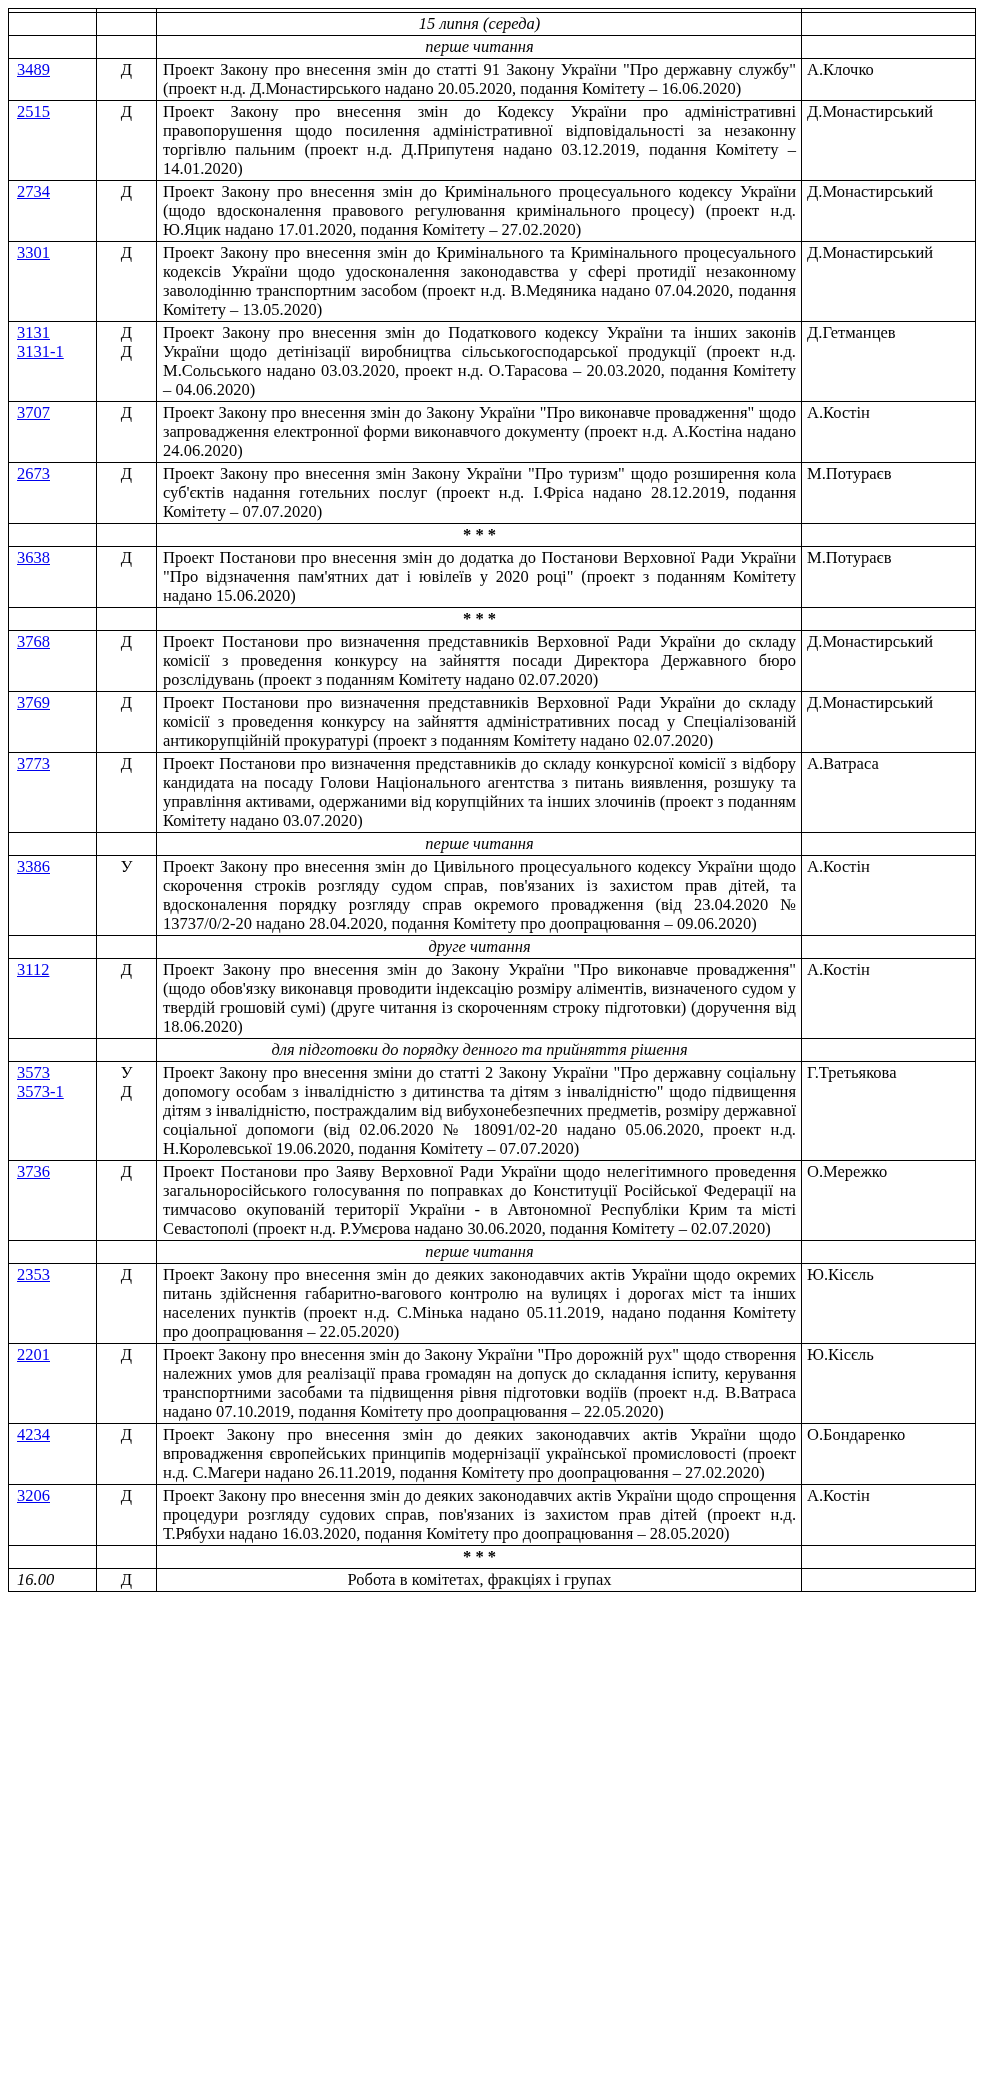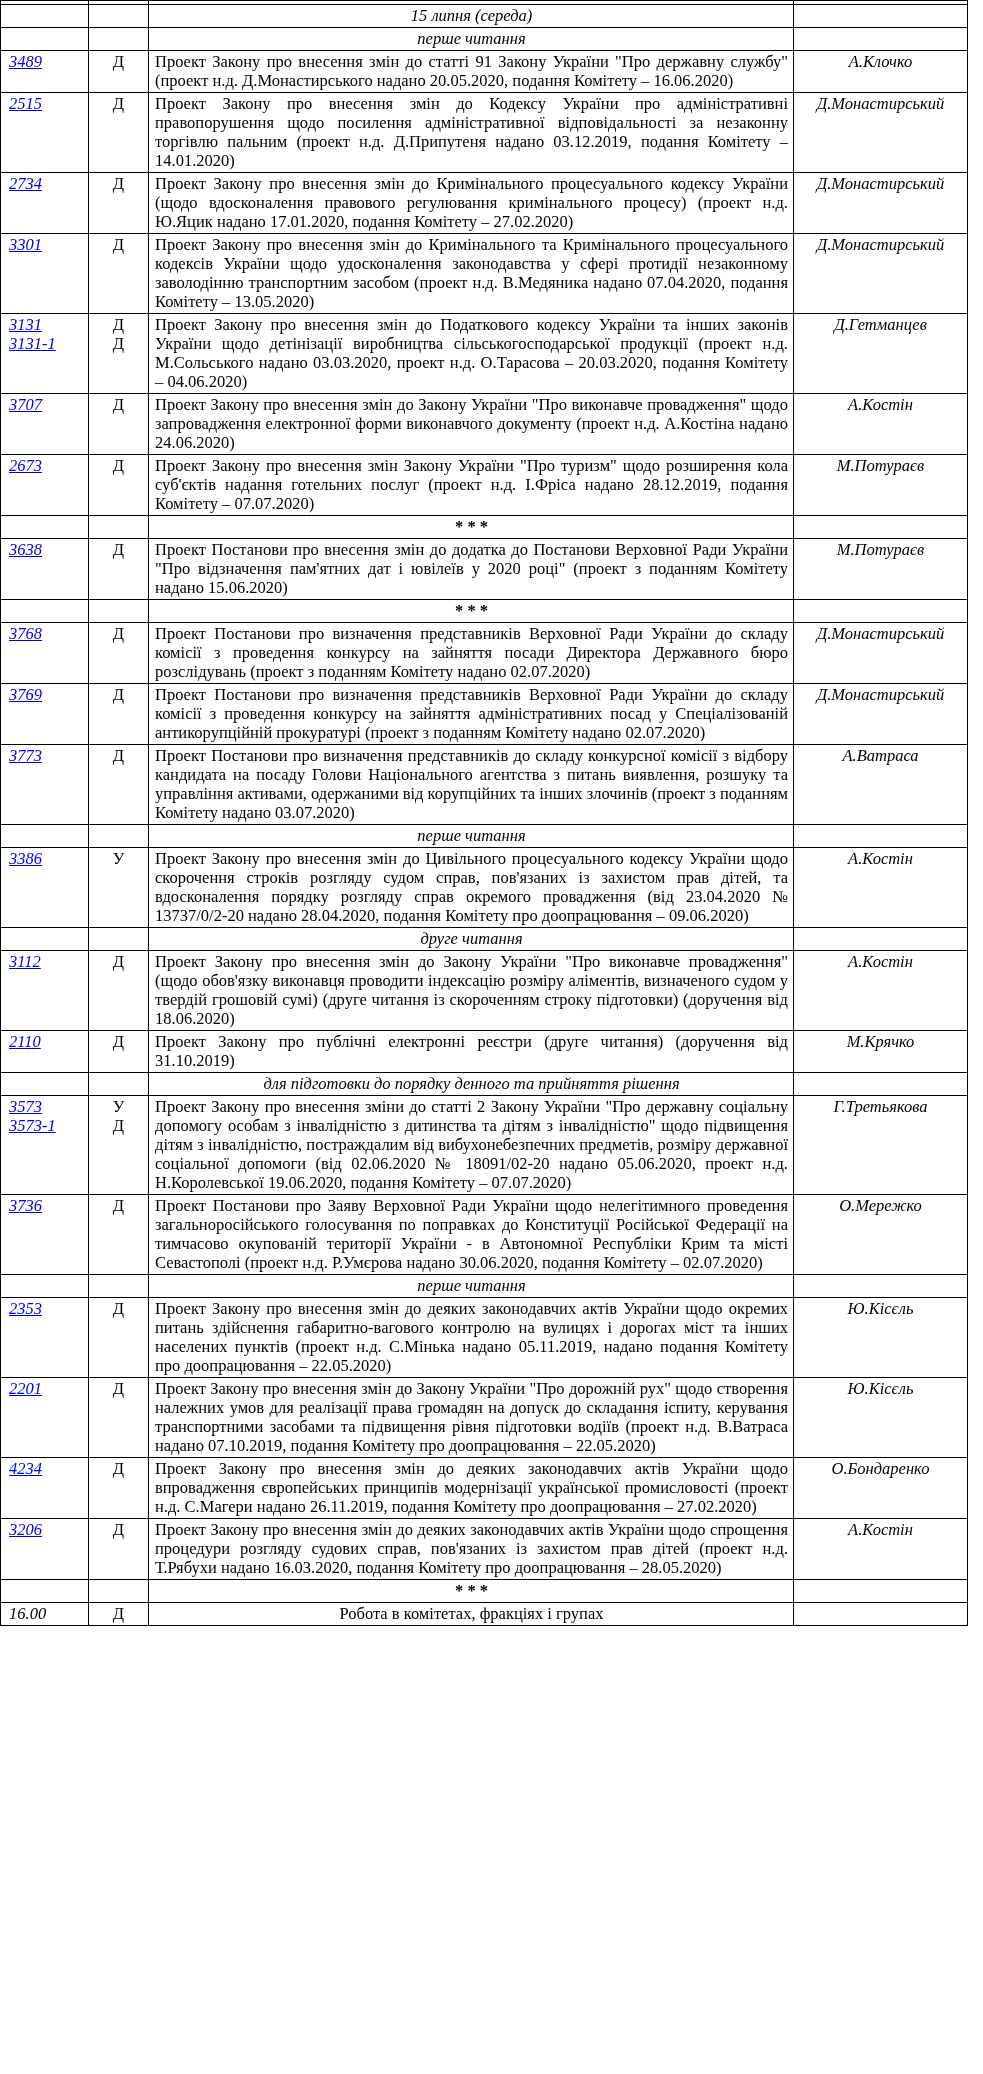--- a/index.html
+++ b/index.html
@@ -9,43 +9,42 @@
     width:983px;
     height:2074px;
     overflow:hidden;
     font-family:"Liberation Serif", "DejaVu Serif", serif;
     color:#000;
   }
   table.agenda{
     border-collapse:collapse;
     table-layout:fixed;
     width:967px;
-    margin:0;
+    margin:8px;
   }
   td{
     border:1px solid #000;
     vertical-align:top;
     padding:1px 5px 2px 6px;
     font-size:16.5px;
     line-height:19px;
     overflow:hidden;
     word-wrap:break-word;
   }
   tr.spacer td{height:3px;padding:0;}
   td.num{padding-left:8px;}
   td.num a{
     color:#0000EE;
     text-decoration:underline;
     cursor:pointer;
-    font-style:italic;
   }
   td.type{text-align:center;padding-left:2px;padding-right:2px;}
   td.title{text-align:justify;}
   td.title.left{text-align:center;}
-  td.author{font-style:italic;padding-left:5px;text-align:center;}
+  td.author{padding-left:5px;}
   td.section{
     text-align:center;
     font-style:italic;
   }
   td.separator{
     text-align:center;
     font-weight:bold;
   }
   span.time{
     font-style:italic;
@@ -230,30 +229,20 @@
         <td class="num">
           <div><a href="#">3112</a></div>
         </td>
         <td class="type">
           <div>Д</div>
         </td>
         <td class="title">Проект Закону про внесення змін до Закону України "Про виконавче провадження" (щодо обов'язку виконавця проводити індексацію розміру аліментів, визначеного судом у твердій грошовій сумі) (друге читання із скороченням строку підготовки) (доручення від 18.06.2020)</td>
         <td class="author">А.Костін</td>
       </tr>
       <tr>
-        <td class="num">
-          <div><a href="#">2110</a></div>
-        </td>
-        <td class="type">
-          <div>Д</div>
-        </td>
-        <td class="title">Проект Закону про публічні електронні реєстри (друге читання) (доручення від 31.10.2019)</td>
-        <td class="author">М.Крячко</td>
-      </tr>
-      <tr>
         <td></td>
         <td></td>
         <td class="section">для підготовки до порядку денного та прийняття рішення</td>
         <td></td>
       </tr>
       <tr>
         <td class="num">
           <div><a href="#">3573</a></div>
           <div><a href="#">3573-1</a></div>
         </td>

